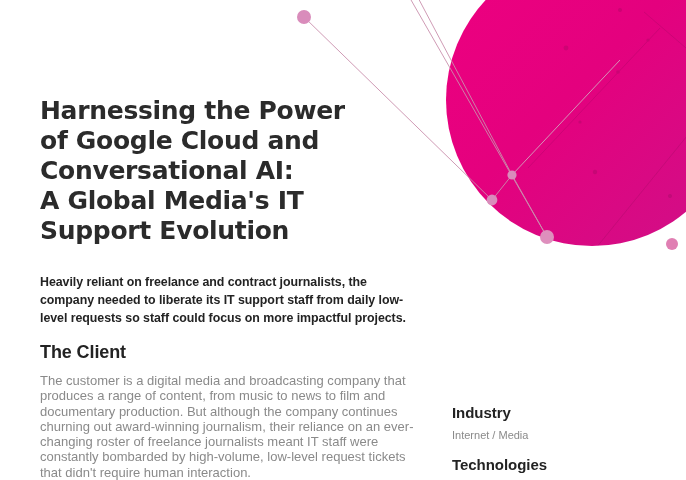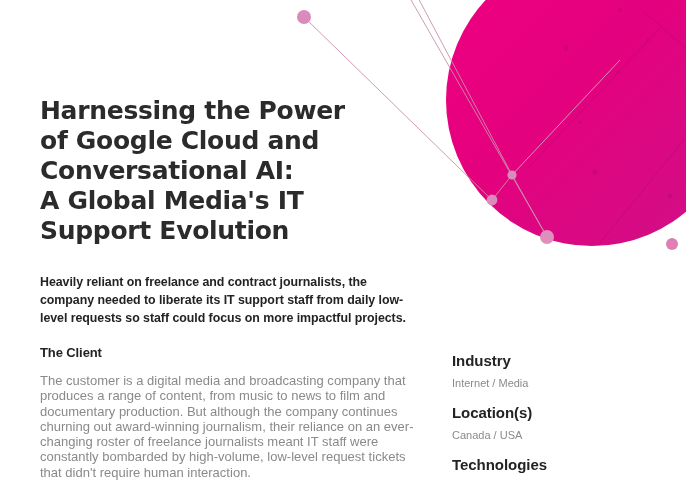--- a/index.html
+++ b/index.html
@@ -70,21 +70,21 @@
     margin: 0;
     font-size: 12.4px;
     line-height: 18px;
     font-weight: 700;
     color: #232323;
     letter-spacing: -0.05px;
   }
 
   .section-heading {
     margin: 17px 0 0 0;
-    font-size: 13px;
+    font-size: 18px;
     line-height: 17px;
     font-weight: 700;
     color: #232323;
     letter-spacing: -0.1px;
   }
 
   .body-text {
     margin: 12px 0 0 0;
     font-size: 13px;
     line-height: 15.3px;
@@ -208,23 +208,19 @@
     <p class="body-text">The customer is a digital media and broadcasting company that produces a range of content, from music to news to film and documentary production. But although the company continues churning out award-winning journalism, their reliance on an ever-changing roster of freelance journalists meant IT staff were constantly bombarded by high-volume, low-level request tickets that didn't require human interaction.</p>
   </div>
 
   <aside class="side-col">
 
     <div class="meta-block">
       <div class="meta-label">Industry</div>
       <div class="meta-value">Internet / Media</div>
     </div>
 
-    <div class="meta-block">
-      <div class="meta-label">Location(s)</div>
-      <div class="meta-value">Canada / USA</div>
-    </div>
 
     <div class="meta-block">
       <div class="meta-label">Technologies</div>
     </div>
 
   </aside>
 </div>
 
 </body></html>

